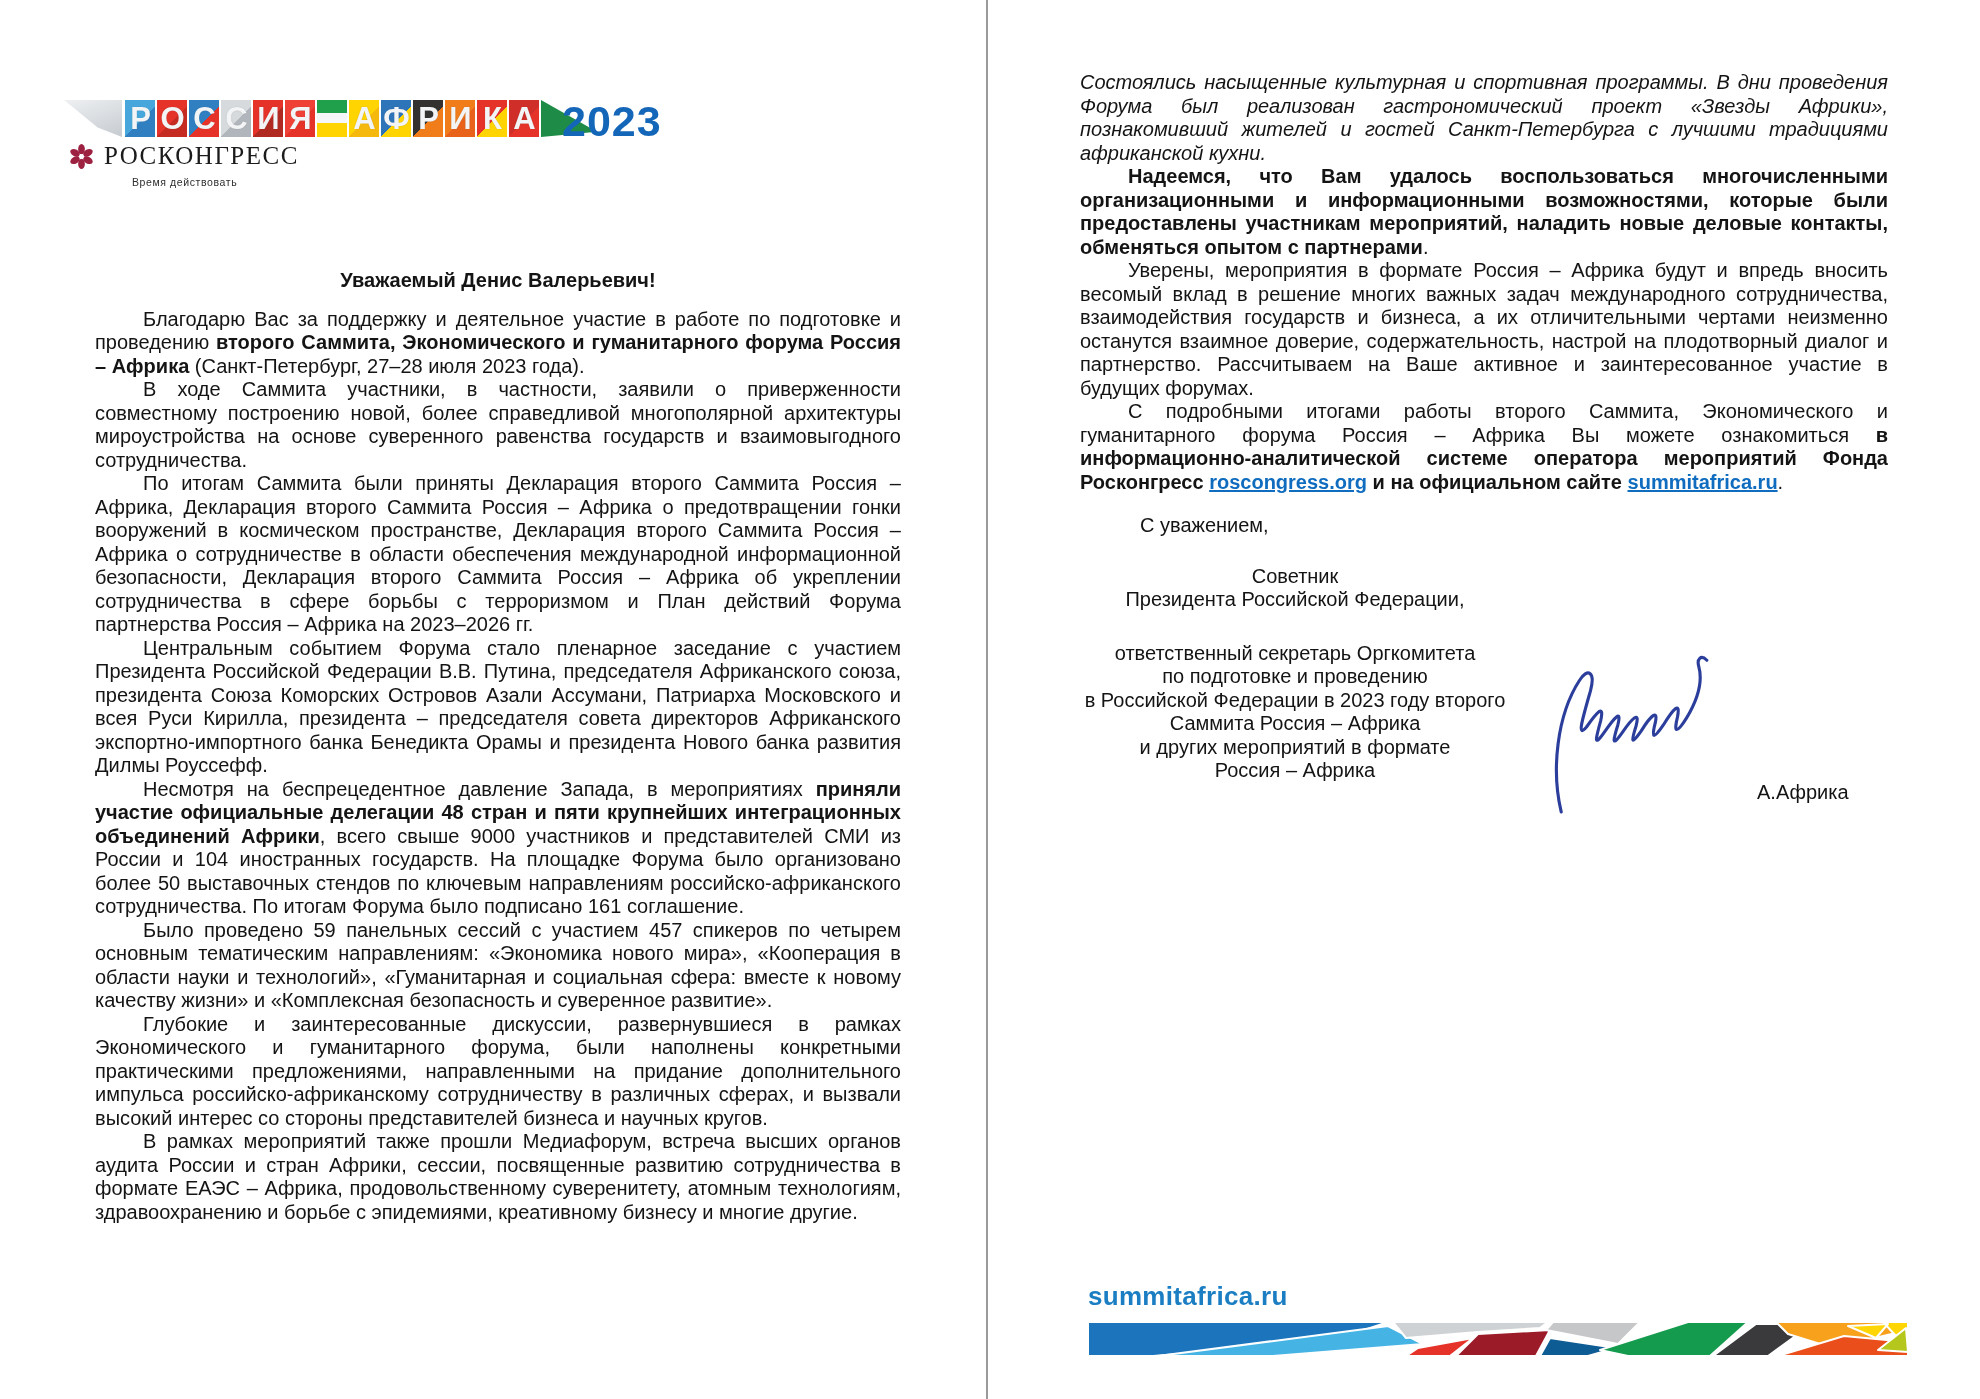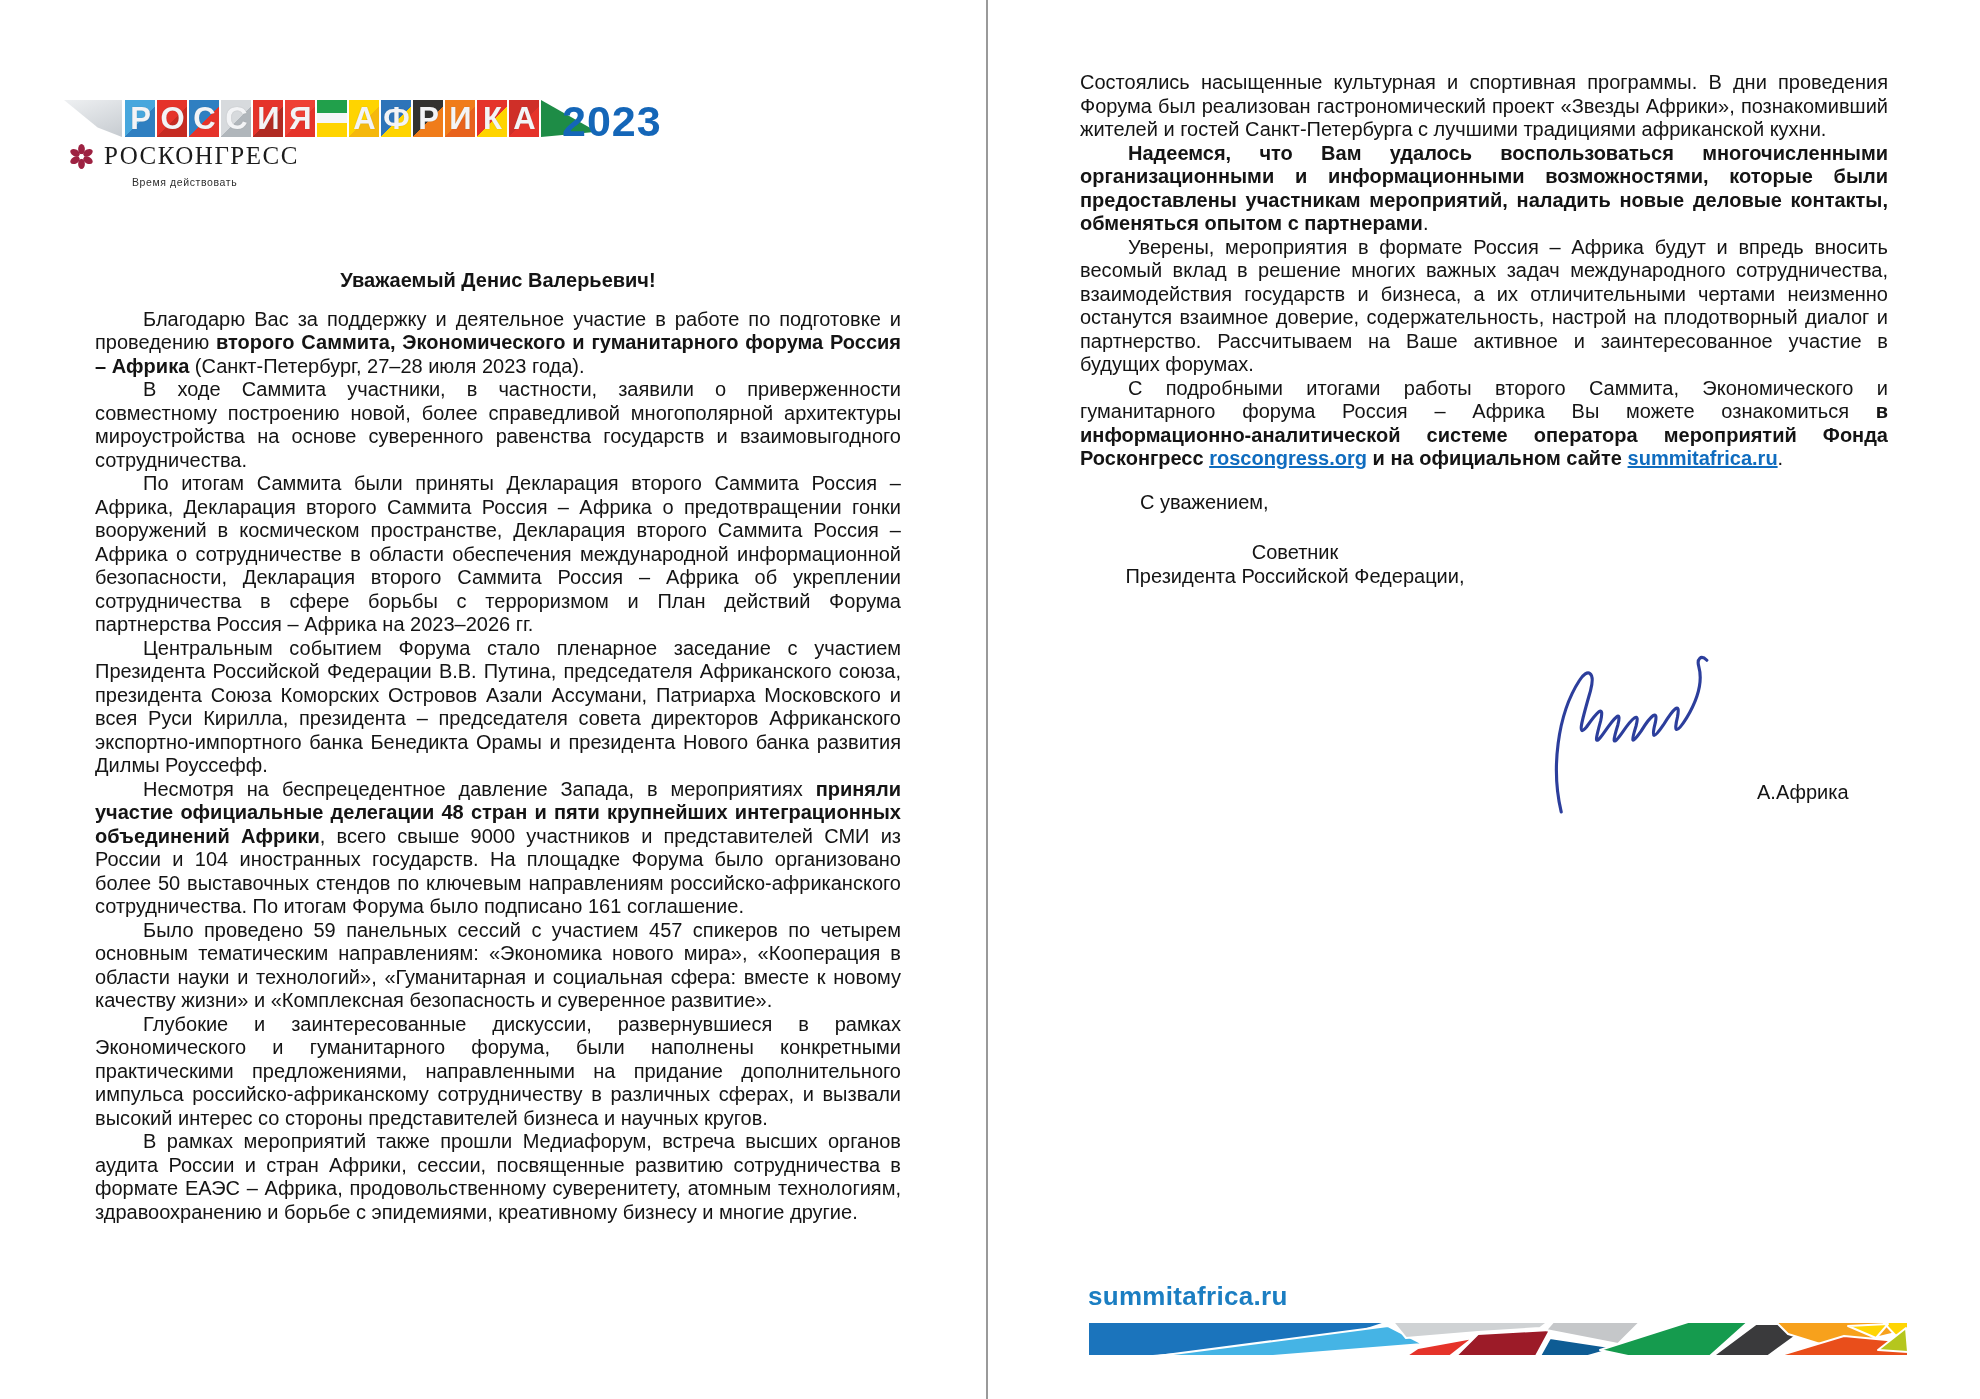--- a/index.html
+++ b/index.html
@@ -22,21 +22,21 @@
 
   
   .col-left  { position:absolute; left:95px;  top:247px; width:806px; font-size:20px; line-height:23.5px; }
   .col-right { position:absolute; left:1080px; top:71px;  width:808px; font-size:20px; line-height:23.5px; }
 
   .addressee { text-align:right; }
   .salutation { margin-top:22px; text-align:center; font-weight:700; }
   .body-left { margin-top:15px; }
 
   p.para { text-align:justify; text-indent:48px; }
-  p.para.noindent { text-indent:0; }
+  p.para.noindent { text-indent:0;font-style:italic; }
   .b { font-weight:700; }
   .link { text-decoration:underline; font-weight:700; cursor:pointer; }
 
   .regards { margin-top:20px; text-indent:60px; }
   .sig-title-1 { margin-top:27px; width:430px; text-align:center; }
   .sig-title-2 { margin-top:30px; width:430px; text-align:center; }
   .signer-name { position:absolute; left:1757px; top:781px; font-size:20px; }
   .signature-svg { position:absolute; left:1543px; top:638px; }
 
   
@@ -106,20 +106,28 @@
   <p class="para"><span class="b">Надеемся, что Вам удалось воспользоваться многочисленными организационными и информационными возможностями, которые были предоставлены участникам мероприятий, наладить новые деловые контакты, обменяться опытом с партнерами</span><span>.</span></p>
   <p class="para">Уверены, мероприятия в формате Россия – Африка будут и впредь вносить весомый вклад в решение многих важных задач международного сотрудничества, взаимодействия государств и бизнеса, а их отличительными чертами неизменно останутся взаимное доверие, содержательность, настрой на плодотворный диалог и партнерство. Рассчитываем на Ваше активное и заинтересованное участие в будущих форумах.</p>
   <p class="para"><span>С подробными итогами работы второго Саммита, Экономического и гуманитарного форума Россия – Африка Вы можете ознакомиться </span><span class="b">в информационно-аналитической системе оператора мероприятий Фонда Росконгресс </span><span class="link" style="color: rgb(15, 108, 191);">roscongress.org</span><span class="b"> и на официальном сайте </span><span class="link" style="color: rgb(15, 108, 191);">summitafrica.ru</span><span>.</span></p>
 
   <p class="regards">С уважением,</p>
 
   <div class="sig-title-1">
     <div>Советник</div>
     <div>Президента Российской Федерации,</div>
   </div>
+  <div class="sig-title-2">
+    <div>ответственный секретарь Оргкомитета</div>
+    <div>по подготовке и проведению</div>
+    <div>в Российской Федерации в 2023 году второго</div>
+    <div>Саммита Россия – Африка</div>
+    <div>и других мероприятий в формате</div>
+    <div>Россия – Африка</div>
+  </div>
 </div>
 
 <svg class="signature-svg" width="178" height="178" viewBox="0 0 172 176">
   <path id="sig-path" d="M16,172 C6,130 12,76 34,42 C42,29 50,33 45,52 C37,80 31,100 41,88 C51,74 59,64 55,82 C50,100 48,108 58,94 C69,78 76,70 72,86 C67,102 66,108 76,94 C87,78 94,72 90,87 C85,103 85,106 95,92 C105,76 112,70 109,84 C105,99 107,101 117,86 C127,70 134,62 131,78 C127,94 130,95 140,79 C149,64 157,46 152,28 C150,21 154,16 160,22" fill="none" stroke="#2c3e9c" stroke-width="3.1" stroke-linecap="round" stroke-linejoin="round"></path>
 </svg>
 
 <div class="signer-name">А.Африка</div>
 
 <div class="footer-site" style="color: rgb(27, 126, 194);">summitafrica.ru</div>
 

